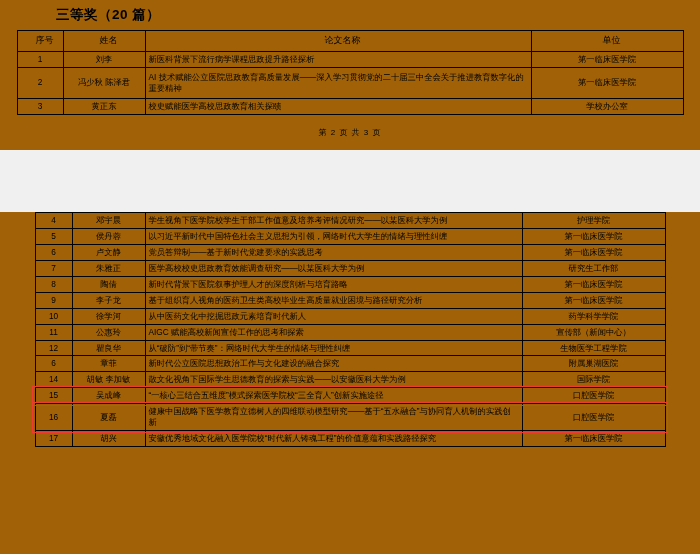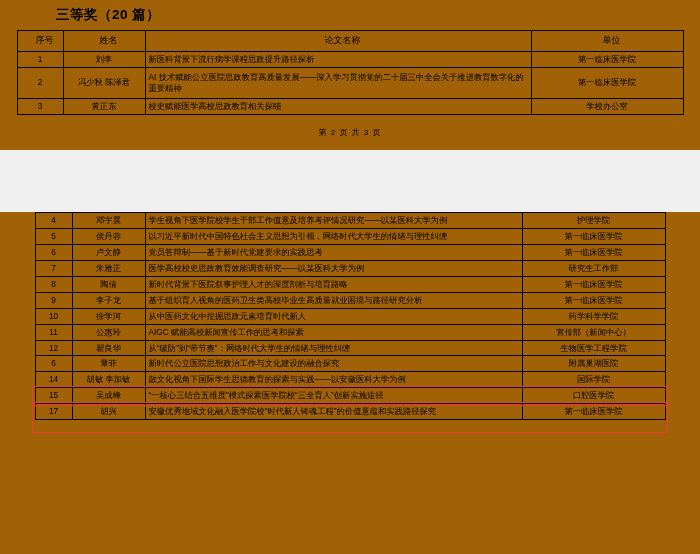--- a/index.html
+++ b/index.html
@@ -186,20 +186,26 @@
           <td class="col-title">散文化视角下国际学生思德教育的探索与实践——以安徽医科大学为例</td>
           <td class="col-unit">国际学院</td>
         </tr>
         <tr>
           <td class="col-no">15</td>
           <td class="col-name">吴成峰</td>
           <td class="col-title">“一核心三结合五维度”模式探索医学院校“三全育人”创新实施途径</td>
           <td class="col-unit">口腔医学院</td>
         </tr>
         <tr>
+          <td class="col-no">16</td>
+          <td class="col-name">夏磊</td>
+          <td class="col-title">健康中国战略下医学教育立德树人的四维联动模型研究——基于“五水融合”与协同育人机制的实践创新</td>
+          <td class="col-unit">口腔医学院</td>
+        </tr>
+        <tr>
           <td class="col-no">17</td>
           <td class="col-name">胡兴</td>
           <td class="col-title">安徽优秀地域文化融入医学院校“时代新人铸魂工程”的价值意蕴和实践路径探究</td>
           <td class="col-unit">第一临床医学院</td>
         </tr>
       </tbody>
   </table>
   <div id="hl-layer">
       <div class="hl-box" style="left: 32px; top: 173.812px; width: 636px; height: 19.9375px; border-color: rgb(239, 58, 50);"></div>
       <div class="hl-box" style="left: 32px; top: 189.75px; width: 636px; height: 30.875px; border-color: rgb(239, 58, 50);"></div>

